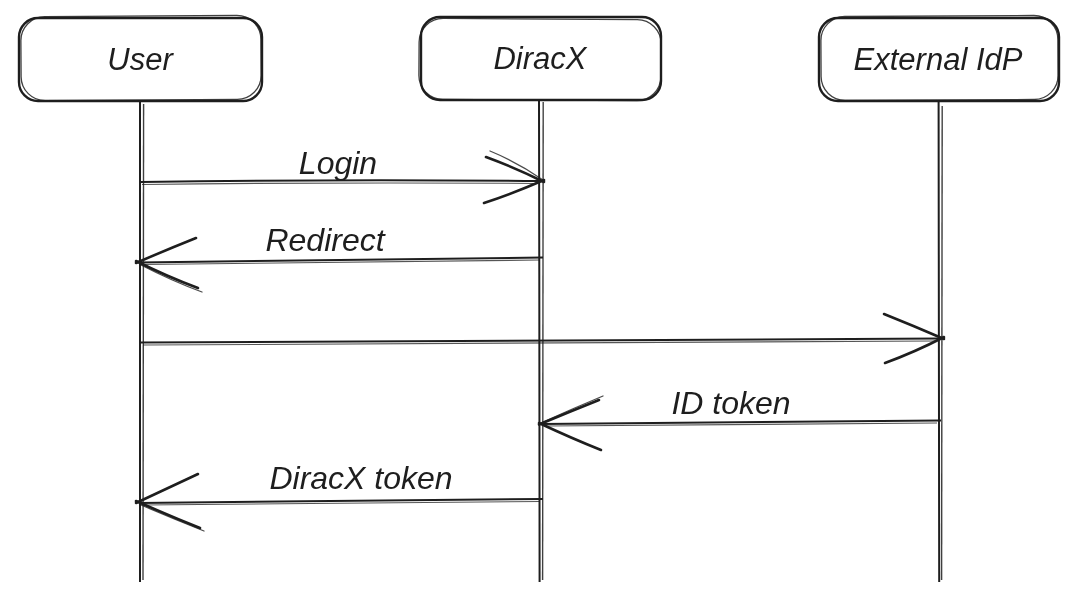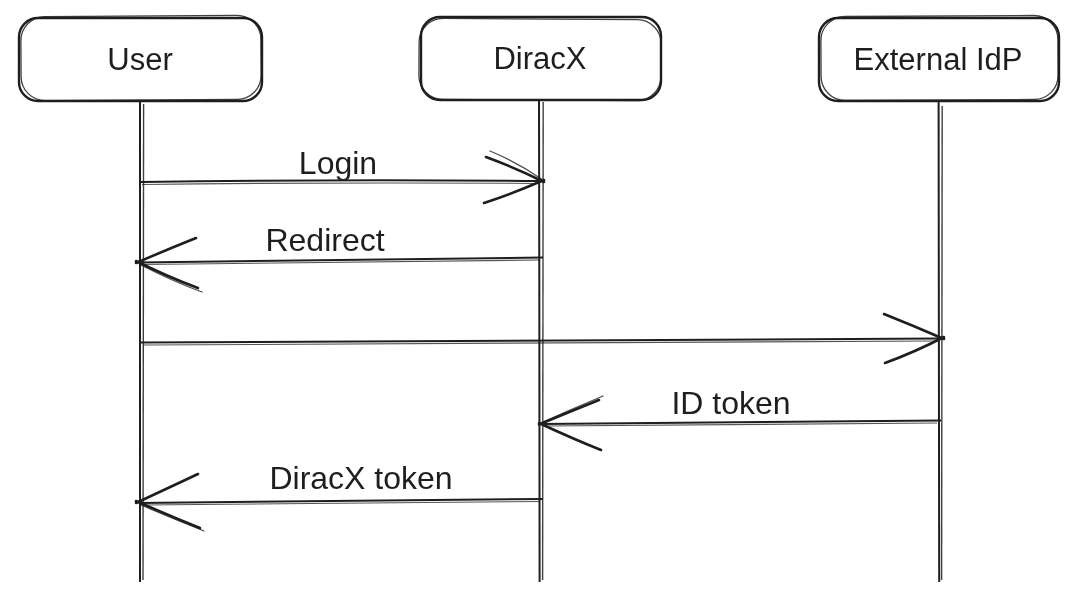--- a/index.html
+++ b/index.html
@@ -2,20 +2,21 @@
 <html><head>
 <meta charset="utf-8">
 <style>
   html, body { margin: 0; padding: 0; background: #ffffff; }
   .canvas {
     position: relative;
     width: 1080px;
     height: 603px;
     background: #ffffff;
     overflow: hidden;
+    font-style: italic;
   }
   svg { display: block; }
   .sketch-main   { stroke: #1e1e1e; stroke-width: 2;   fill: none; }
   .sketch-pass   { stroke: #1e1e1e; stroke-width: 1.1; fill: none; opacity: 0.75; }
   .sketch-barb   { stroke: #1e1e1e; stroke-width: 2.6; fill: none; stroke-linecap: round; }
   .sketch-barb-2 { stroke: #1e1e1e; stroke-width: 1.3; fill: none; stroke-linecap: round; opacity: 0.8; }
   .box-main  { stroke: #1e1e1e; stroke-width: 2.4; fill: #ffffff; }
   .box-pass  { stroke: #1e1e1e; stroke-width: 1.3; fill: none; opacity: 0.85; }
   .lifeline-main { stroke: #1e1e1e; stroke-width: 2;   fill: none; }
   .lifeline-pass { stroke: #1e1e1e; stroke-width: 1.4; fill: none; opacity: 0.85; }

